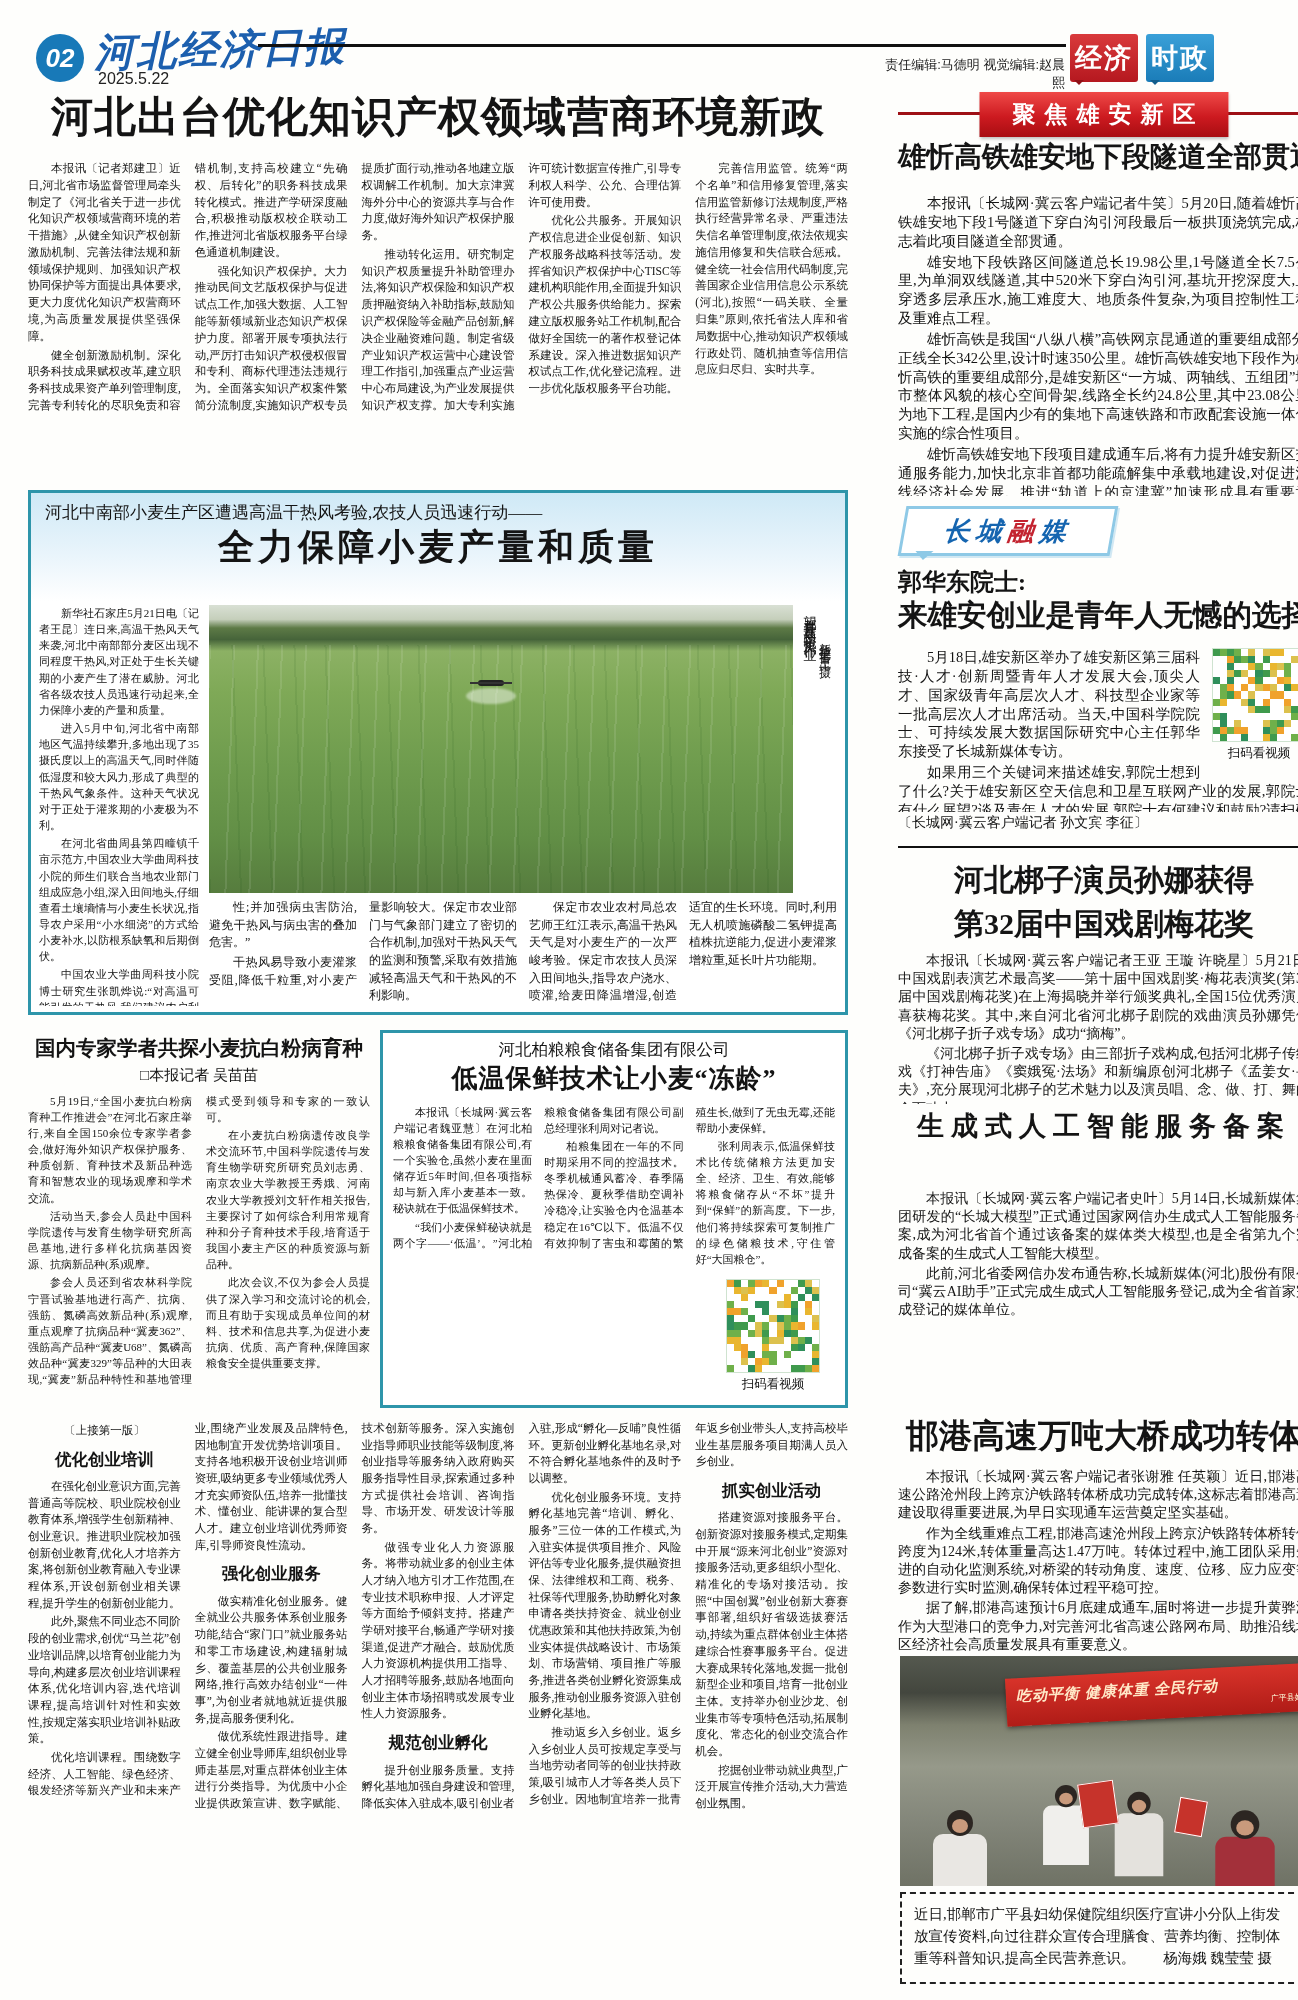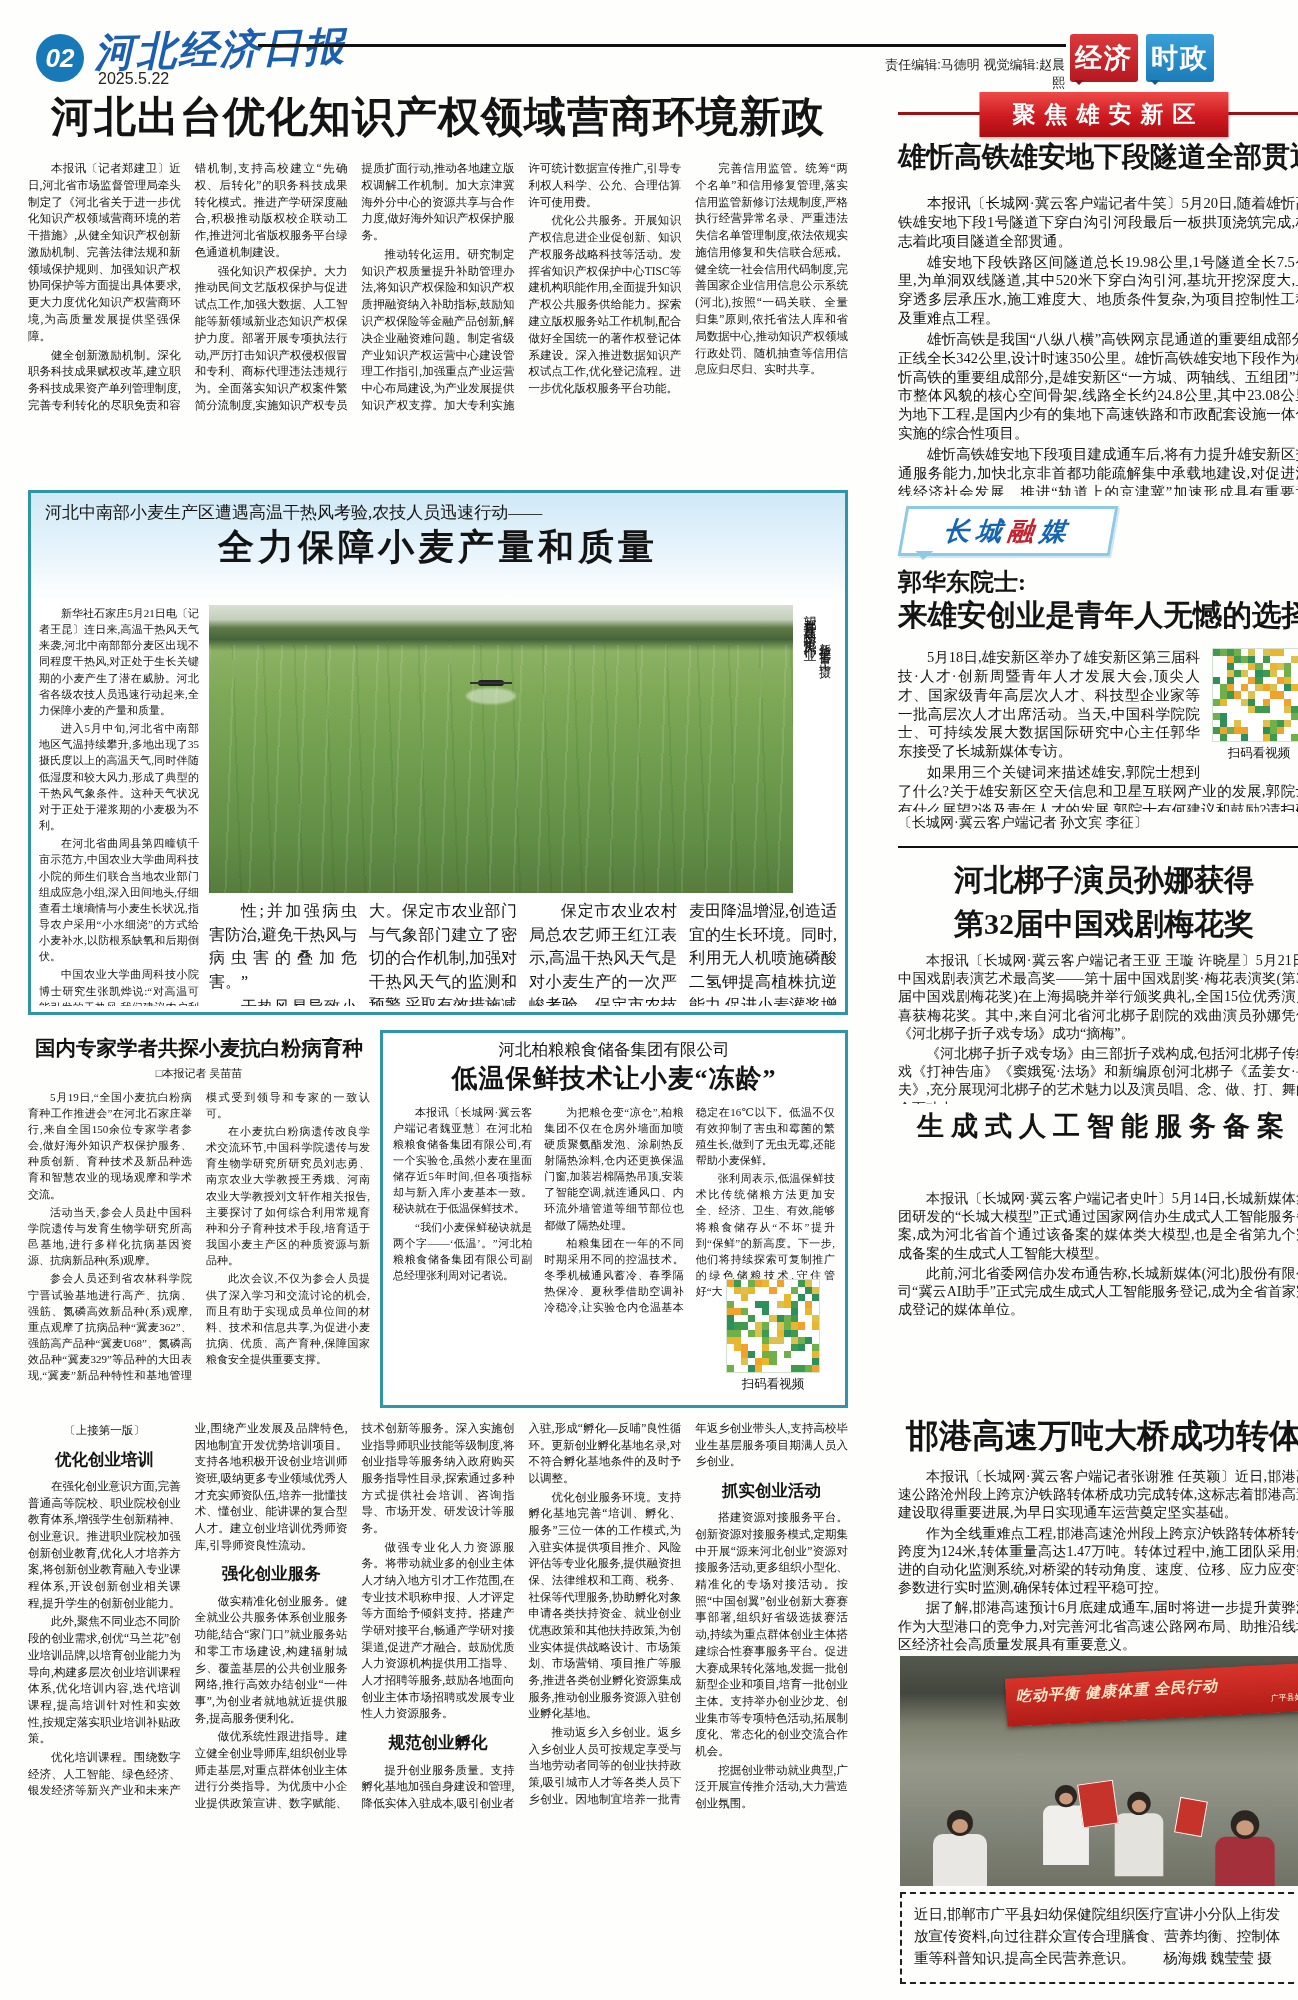--- a/index.html
+++ b/index.html
@@ -44,25 +44,25 @@
   .photo1 .rows{position:absolute;inset:14% 0 0 0;
       background:repeating-linear-gradient(92deg,rgba(255,255,255,.10) 0 2px,rgba(0,0,0,0) 2px 24px),
                  repeating-linear-gradient(88deg,rgba(0,60,0,.08) 0 2px,rgba(0,0,0,0) 2px 31px);}
   .drone{position:absolute;left:46%;top:26%;width:26px;height:6px;background:#222;border-radius:3px;}
   .drone:before{content:"";position:absolute;left:-8px;top:2px;width:42px;height:2px;background:#333;}
   .drone:after{content:"";position:absolute;left:-12px;top:8px;width:50px;height:16px;border-radius:50%;
                background:rgba(255,255,255,.45);filter:blur(1px);}
   .w-cap{width:40px;display:flex;justify-content:center;padding-left:4px;}
   .vtext{writing-mode:vertical-rl;font:400 13px/1.2 "Liberation Serif",serif;letter-spacing:3px;}
   .vcredit{writing-mode:vertical-rl;font:400 12px/1.2 "Liberation Serif",serif;letter-spacing:2px;margin-top:28px;}
-  .w-below{flex:1;margin-top:6px;column-count:4;column-gap:12px;font-size:16px;line-height:1.47;overflow:hidden;}
+  .w-below{flex:1;margin-top:6px;column-count:4;column-gap:12px;font-size:12px;line-height:1.47;overflow:hidden;}
   
   .breed{position:absolute;left:28px;top:1036px;width:342px;}
   .breed-hl{font:900 20.5px/1.25 "Liberation Serif",serif;text-align:center;white-space:nowrap;}
-  .breed-by{text-align:center;font-size:11px;margin:4px 0 8px 0;}
+  .breed-by{text-align:center;font-size:15px;margin:4px 0 8px 0;}
   .breed-body{column-count:2;column-gap:14px;height:306px;overflow:hidden;font-size:11px;line-height:1.47;}
   
   .grainbox{position:absolute;left:380px;top:1030px;width:462px;height:372px;border:3px solid #2e95aa;background:#fff;}
   .g-kicker{text-align:center;font-size:16.5px;margin-top:6px;}
   .g-hl{text-align:center;font:900 26px/1.25 "Liberation Serif",serif;letter-spacing:1px;margin:2px 0 8px 0;}
   .g-body{column-count:3;column-gap:12px;margin:0 10px;height:268px;overflow:hidden;font-size:11px;line-height:1.47;}
   .g-qrwrap{position:absolute;right:22px;bottom:12px;width:100px;background:#fff;text-align:center;}
   .qr{width:92px;height:92px;margin:0 auto;border:1px solid #cfe3d0;}
   [data-qr]{display:grid;grid-template-columns:repeat(13,1fr);grid-template-rows:repeat(13,1fr);}
   [data-qr] i{display:block;}
@@ -193,21 +193,20 @@
         <p>此次会议,不仅为参会人员提供了深入学习和交流讨论的机会,而且有助于实现成员单位间的材料、技术和信息共享,为促进小麦抗病、优质、高产育种,保障国家粮食安全提供重要支撑。</p>
       </div>
   </div>
 
   <div class="grainbox">
     <div class="g-kicker">河北柏粮粮食储备集团有限公司</div>
     <div class="g-hl">低温保鲜技术让小麦“冻龄”</div>
     <div class="g-body">
         <p>本报讯〔长城网·冀云客户端记者魏亚慧〕在河北柏粮粮食储备集团有限公司,有一个实验仓,虽然小麦在里面储存近5年时间,但各项指标却与新入库小麦基本一致。秘诀就在于低温保鲜技术。</p>
         <p>“我们小麦保鲜秘诀就是两个字——‘低温’。”河北柏粮粮食储备集团有限公司副总经理张利周对记者说。</p>
-        <p>为把粮仓变“凉仓”,柏粮集团不仅在仓房外墙面加喷硬质聚氨酯发泡、涂刷热反射隔热涂料,仓内还更换保温门窗,加装岩棉隔热吊顶,安装了智能空调,就连通风口、内环流外墙管道等细节部位也都做了隔热处理。</p>
         <p>柏粮集团在一年的不同时期采用不同的控温技术。冬季机械通风蓄冷、春季隔热保冷、夏秋季借助空调补冷稳冷,让实验仓内仓温基本稳定在16℃以下。低温不仅有效抑制了害虫和霉菌的繁殖生长,做到了无虫无霉,还能帮助小麦保鲜。</p>
         <p>张利周表示,低温保鲜技术比传统储粮方法更加安全、经济、卫生、有效,能够将粮食储存从“不坏”提升到“保鲜”的新高度。下一步,他们将持续探索可复制推广的绿色储粮技术,守住管好“大国粮仓”。</p>
       </div>
     <div class="g-qrwrap">
       <div class="qr" data-qr="11">
           <i style="background: rgb(240, 162, 44);"></i>
           <i style="background: rgb(63, 154, 77);"></i>
           <i style="background: rgb(255, 255, 255);"></i>
           <i style="background: rgb(111, 176, 74);"></i>
           <i style="background: rgb(240, 162, 44);"></i>

